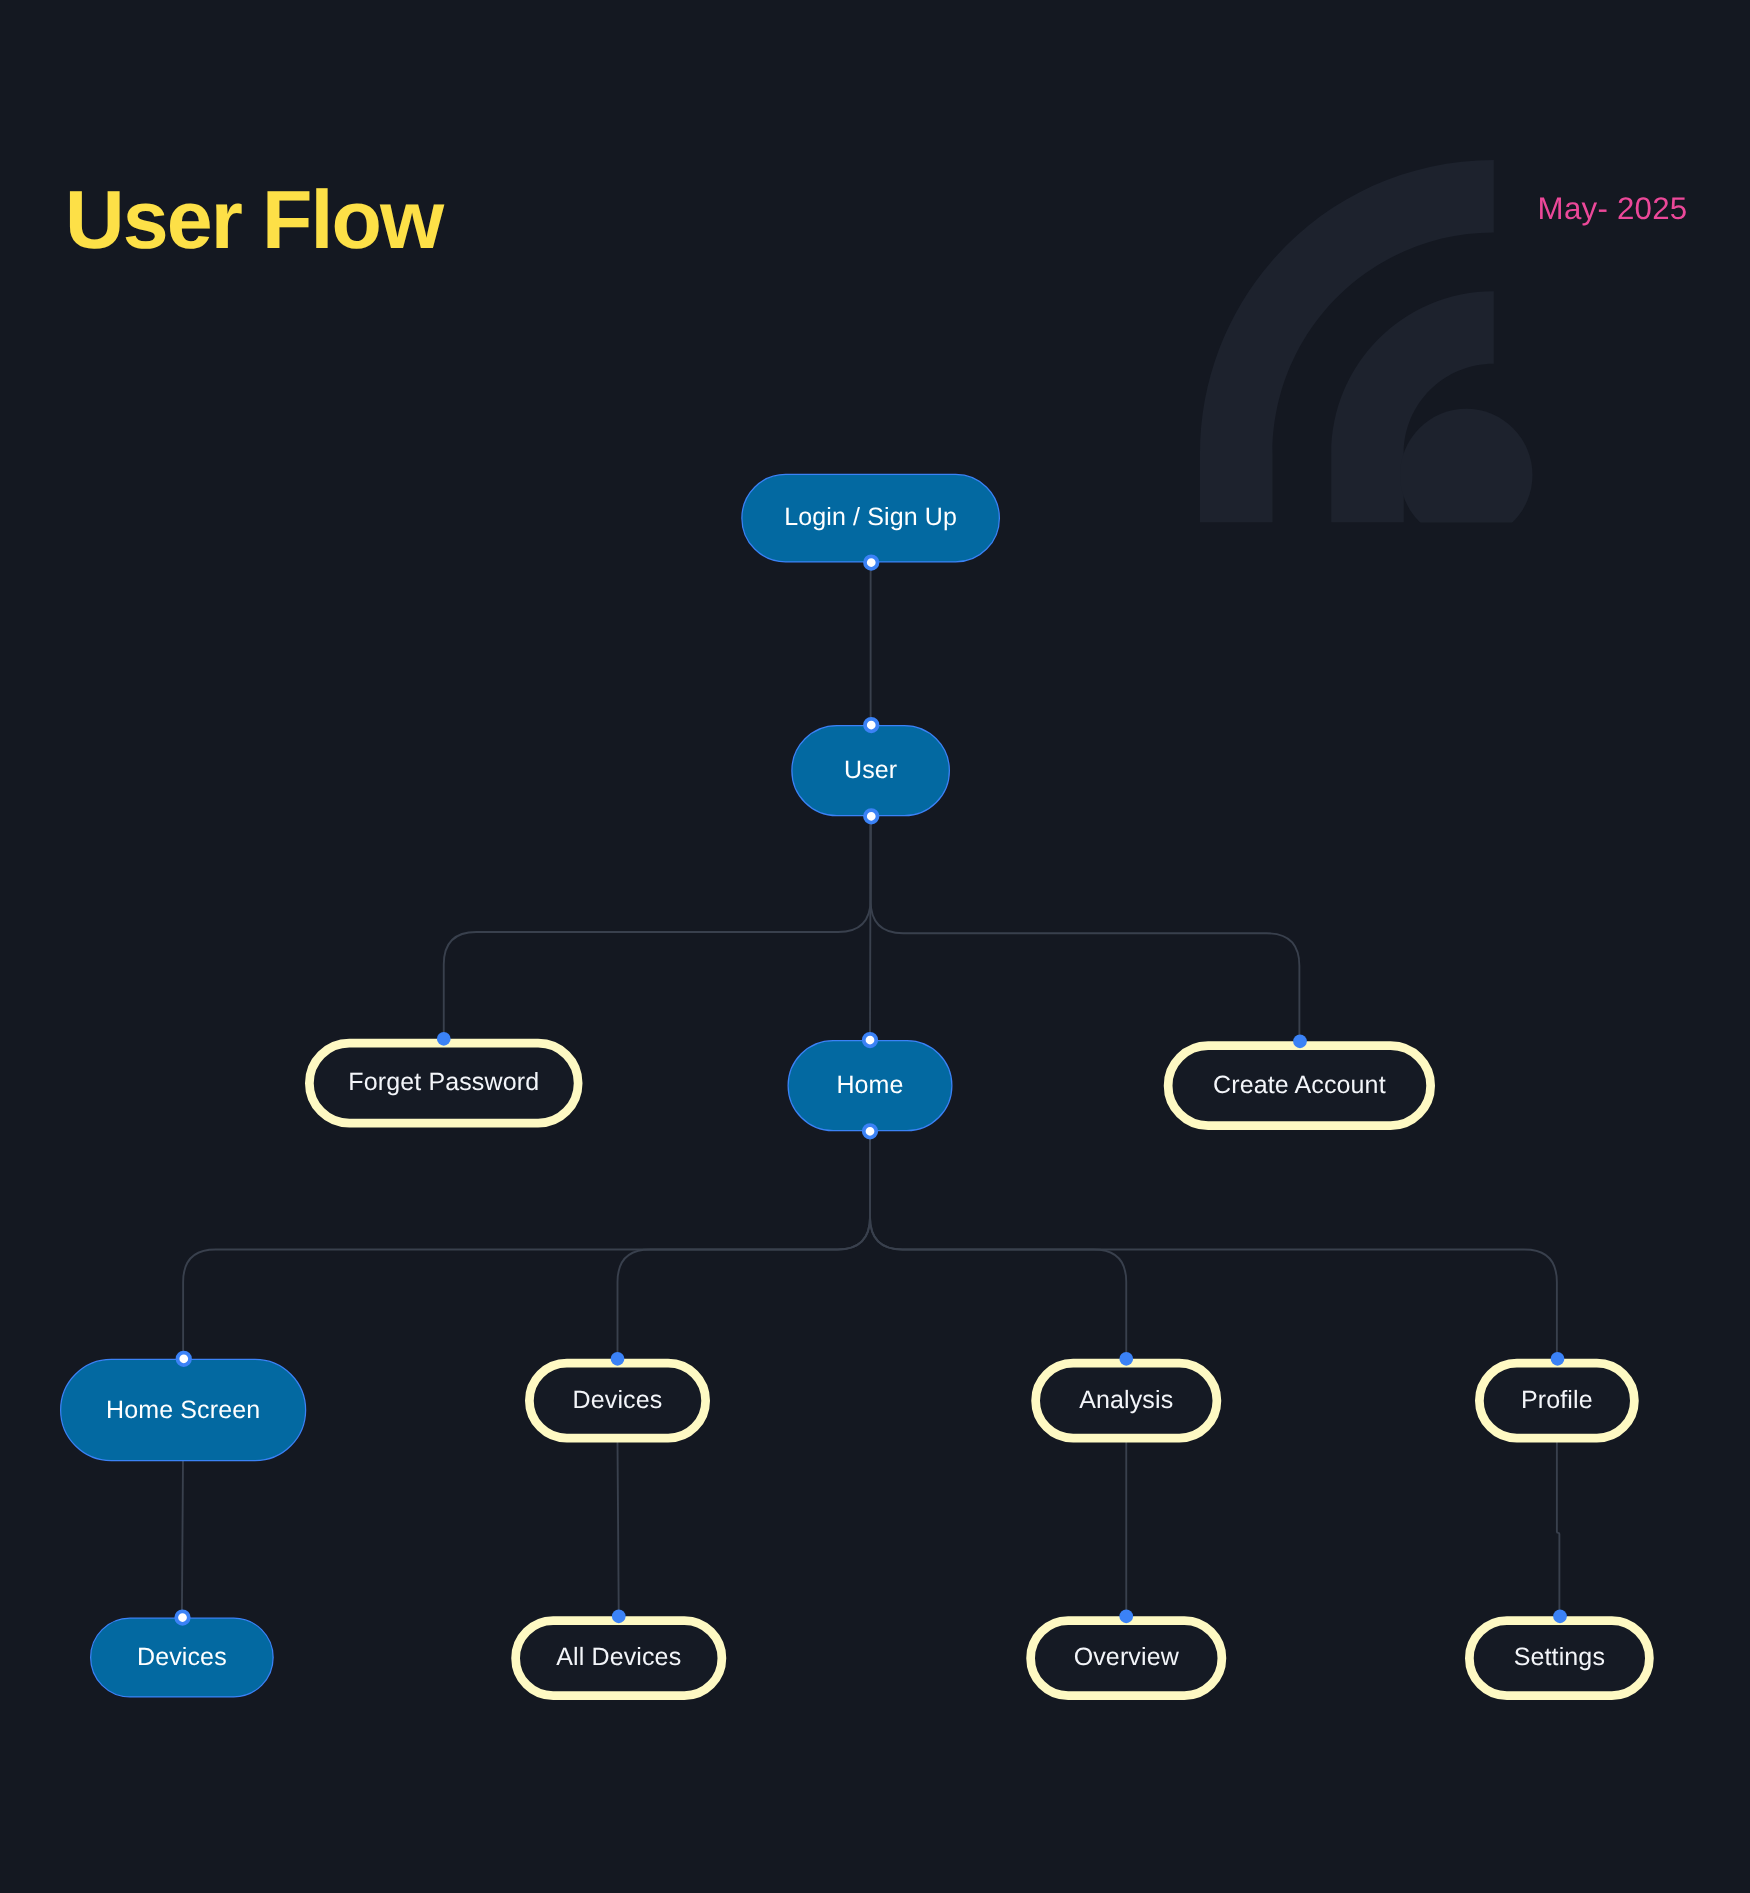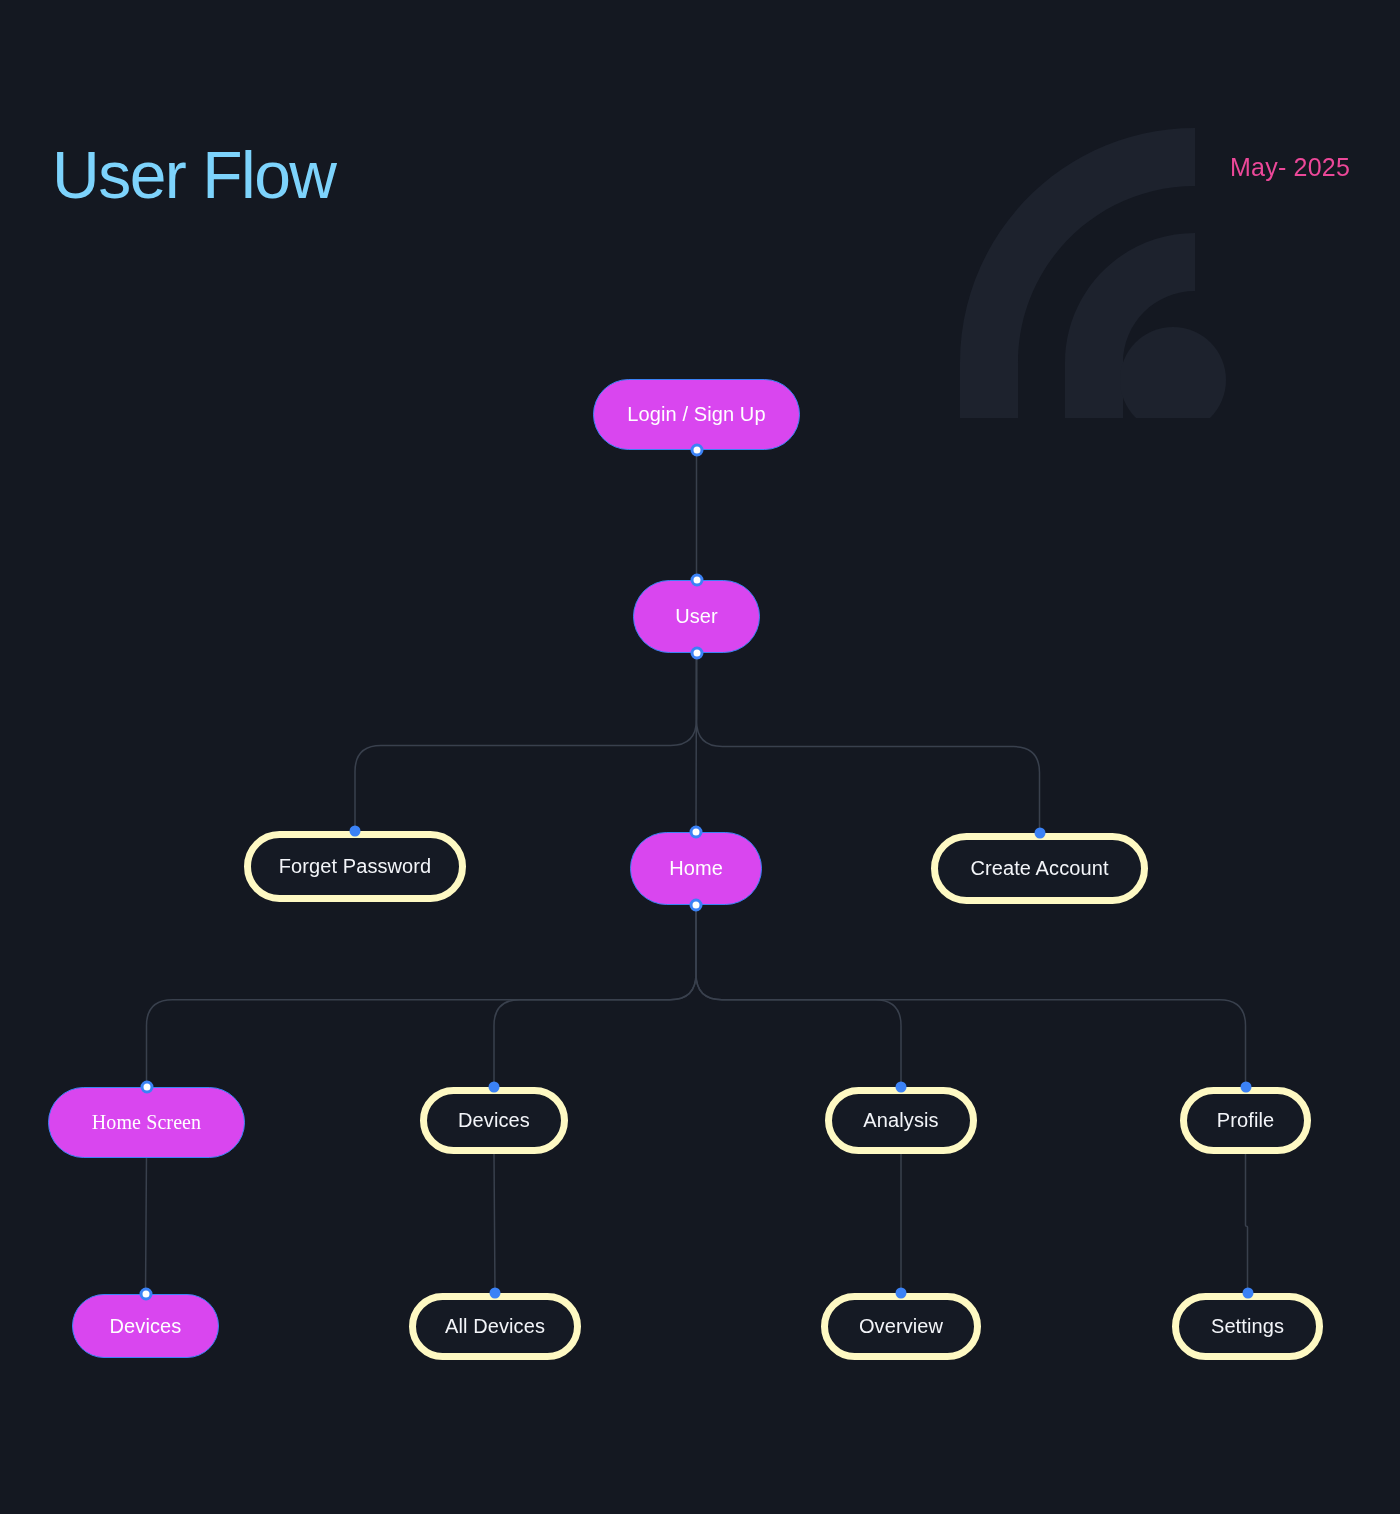--- a/index.html
+++ b/index.html
@@ -7,21 +7,21 @@
     width:1400px; height:1514px;
     background:#141821;
     font-family:"Liberation Sans", sans-serif;
     overflow:hidden;
   }
   #stage { position:relative; width:1400px; height:1514px; }
 
   
   #page-title {
     position:absolute; left:52px; top:142px;
-    font-size:66px; font-weight:normal; color:#7dd3fc;
+    font-size:66px; font-weight:bold; color:#fde047;
     letter-spacing:-1.5px; line-height:1;
   }
   #date-label {
     position:absolute; right:50px; top:153px;
     font-size:25px; color:#ec4899; font-weight:400;
     letter-spacing:0.2px;
   }
 
   
   #watermark {
@@ -34,21 +34,21 @@
 
   
   .node {
     position:absolute;
     display:flex; align-items:center; justify-content:center;
     border-radius:999px;
     font-size:20px; letter-spacing:0.1px;
     white-space:nowrap;
   }
   .node.active {
-    background:#d946ef;
+    background:#0369a1;
     color:#ffffff;
     border:1px solid #3b82f6;
   }
   .node.inactive {
     background:#151a24;
     color:#f3f5f9;
     border:7px solid #fef9c3;
   }
 
   
@@ -112,21 +112,21 @@
       <div class="dot solid" style="left: 355px; top: 831px;"></div>
       <div class="node active" style="left: 630px; top: 832px; width: 132px; height: 73px;">
         <span>Home</span>
       </div>
       <div class="dot ring" style="left: 696px; top: 832px;"></div>
       <div class="dot ring" style="left: 696px; top: 905px;"></div>
       <div class="node inactive" style="left: 931px; top: 833px; width: 217px; height: 71px;">
         <span>Create Account</span>
       </div>
       <div class="dot solid" style="left: 1039.5px; top: 833px;"></div>
-      <div class="node active" style="left: 48px; top: 1087px; width: 197px; height: 71px; font-family: Liberation Serif, serif;">
+      <div class="node active" style="left: 48px; top: 1087px; width: 197px; height: 82px;">
         <span>Home Screen</span>
       </div>
       <div class="dot ring" style="left: 146.5px; top: 1087px;"></div>
       <div class="node inactive" style="left: 420px; top: 1087px; width: 148px; height: 67px;">
         <span>Devices</span>
       </div>
       <div class="dot solid" style="left: 494px; top: 1087px;"></div>
       <div class="node inactive" style="left: 825px; top: 1087px; width: 152px; height: 67px;">
         <span>Analysis</span>
       </div>

